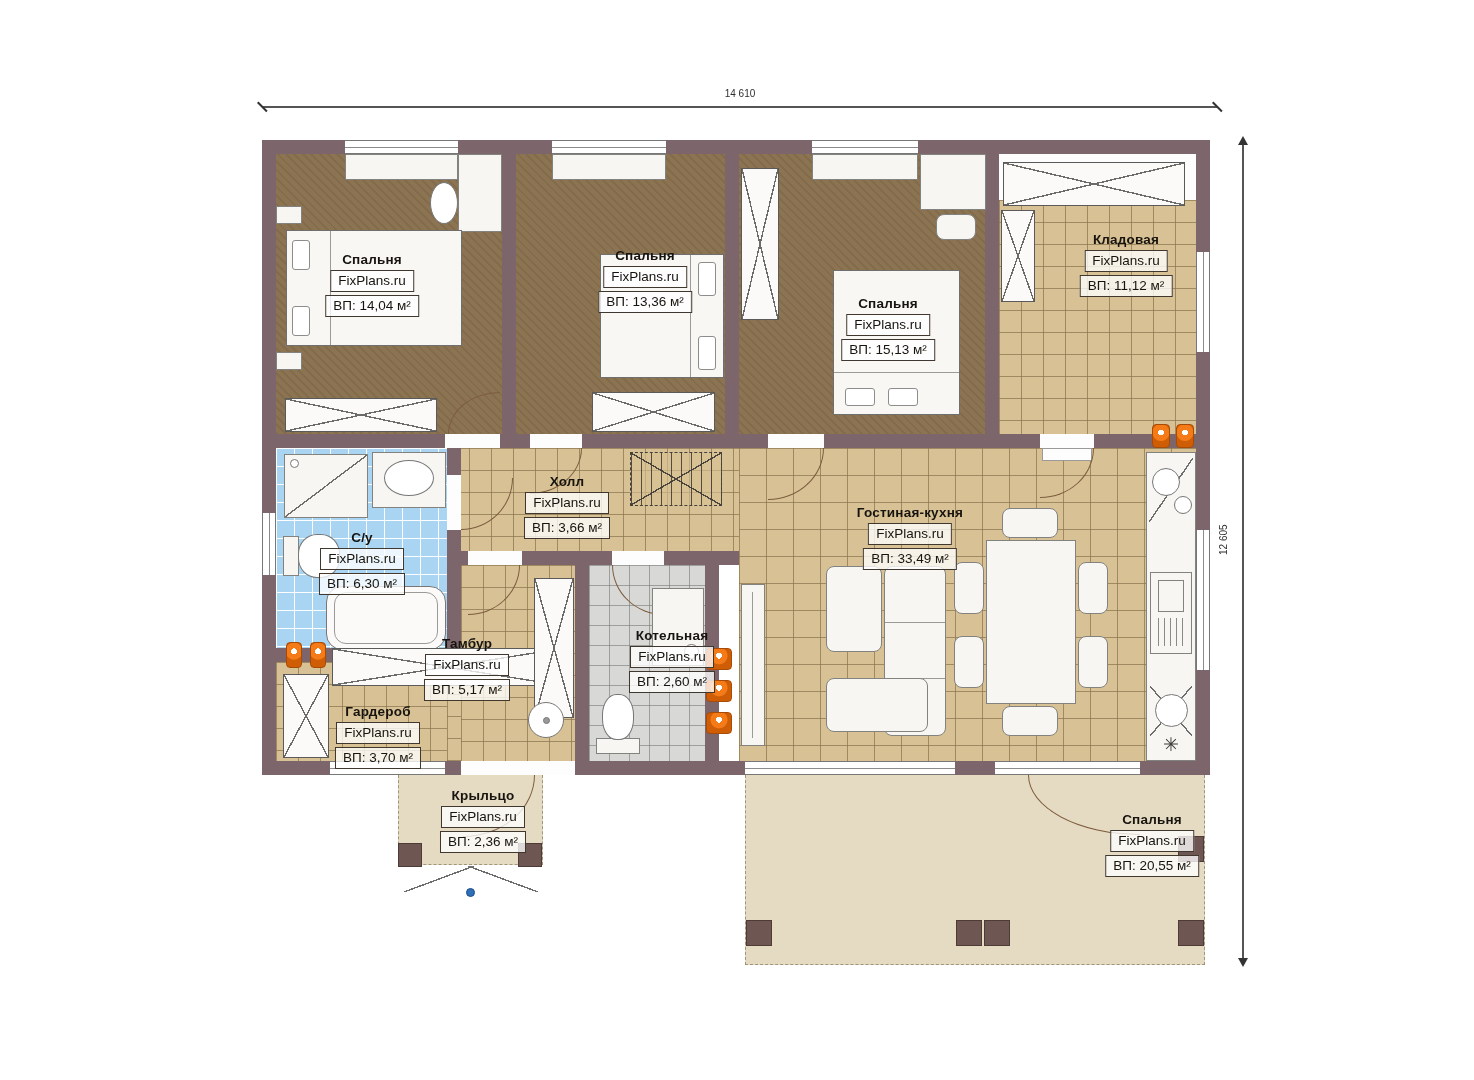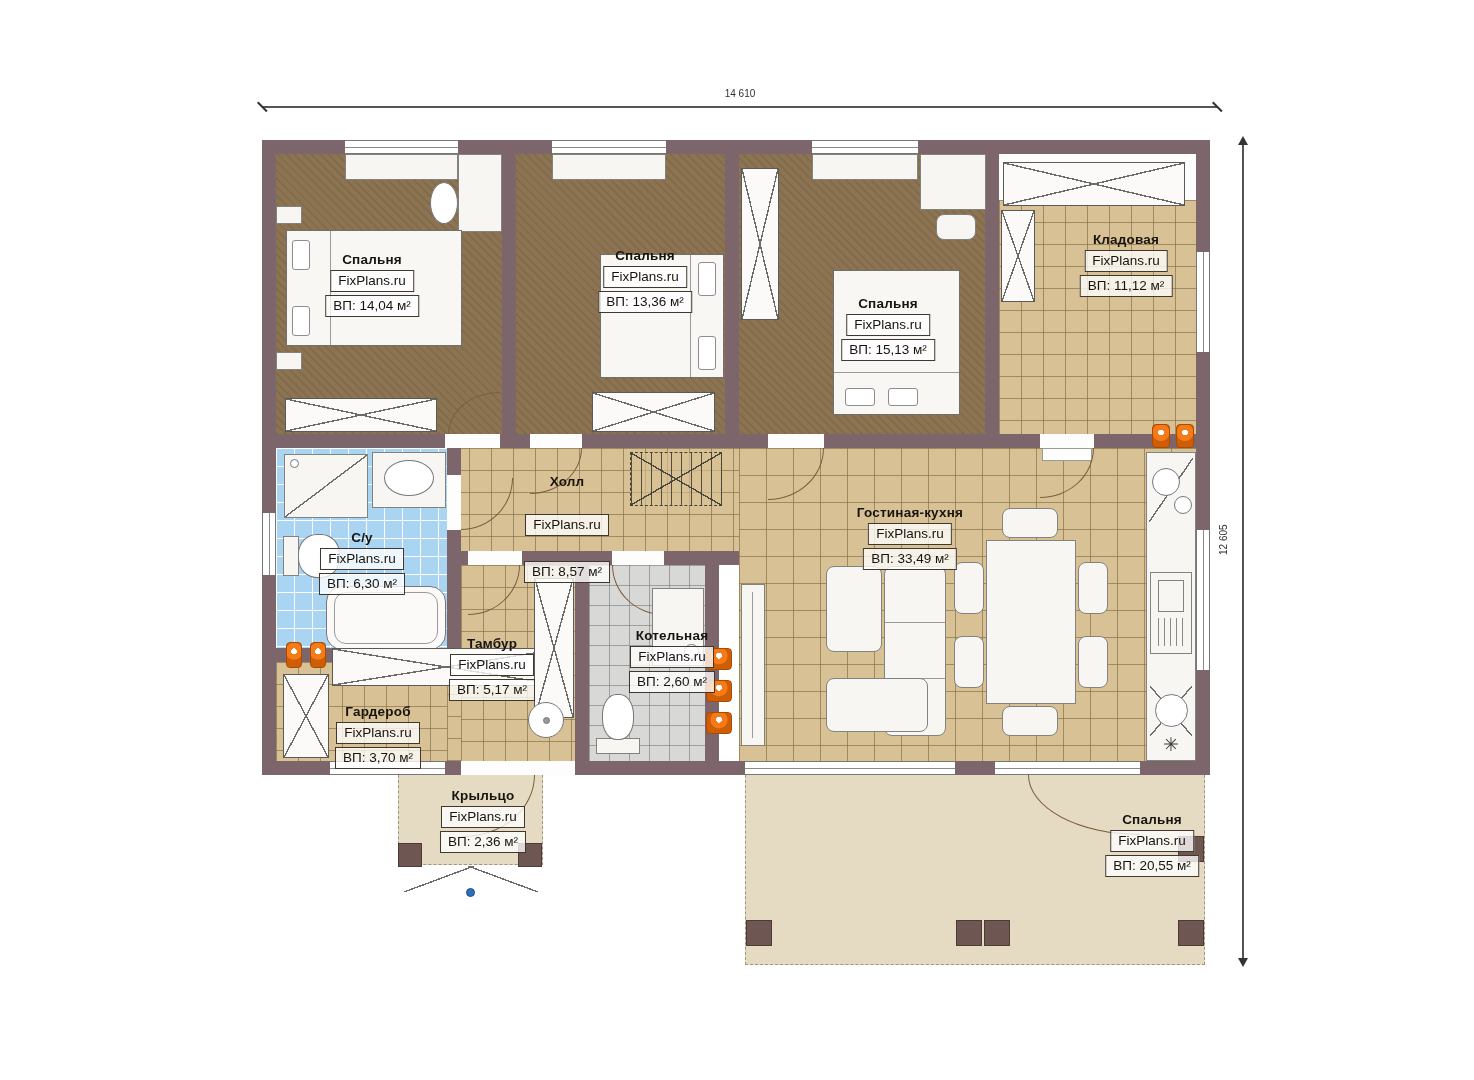--- a/index.html
+++ b/index.html
@@ -259,36 +259,36 @@
   <div class="rlabel" style="left:888px;top:296px;">
     <div class="rn">Спальня</div>
     <div class="rb">FixPlans.ru</div>
     <div class="rb">ВП: 15,13 м²</div>
   </div>
   <div class="rlabel" style="left:1126px;top:232px;">
     <div class="rn">Кладовая</div>
     <div class="rb">FixPlans.ru</div>
     <div class="rb">ВП: 11,12 м²</div>
   </div>
-  <div class="rlabel" style="left:567px;top:474px;gap:22px;">
+  <div class="rlabel" style="left:567px;top:474px;">
     <div class="rn">Холл</div>
     <div class="rb">FixPlans.ru</div>
-    <div class="rb">ВП: 8,57 м²</div>
+    <div class="rb">ВП: 3,66 м²</div>
   </div>
   <div class="rlabel" style="left:362px;top:530px;">
     <div class="rn">С/у</div>
     <div class="rb">FixPlans.ru</div>
     <div class="rb">ВП: 6,30 м²</div>
   </div>
   <div class="rlabel" style="left:910px;top:505px;">
     <div class="rn">Гостиная-кухня</div>
     <div class="rb">FixPlans.ru</div>
     <div class="rb">ВП: 33,49 м²</div>
   </div>
-  <div class="rlabel" style="left:492px;top:636px;">
+  <div class="rlabel" style="left:467px;top:636px;">
     <div class="rn">Тамбур</div>
     <div class="rb">FixPlans.ru</div>
     <div class="rb">ВП: 5,17 м²</div>
   </div>
   <div class="rlabel" style="left:672px;top:628px;">
     <div class="rn">Котельная</div>
     <div class="rb">FixPlans.ru</div>
     <div class="rb">ВП: 2,60 м²</div>
   </div>
   <div class="rlabel" style="left:378px;top:688px;margin-top:16px;">

